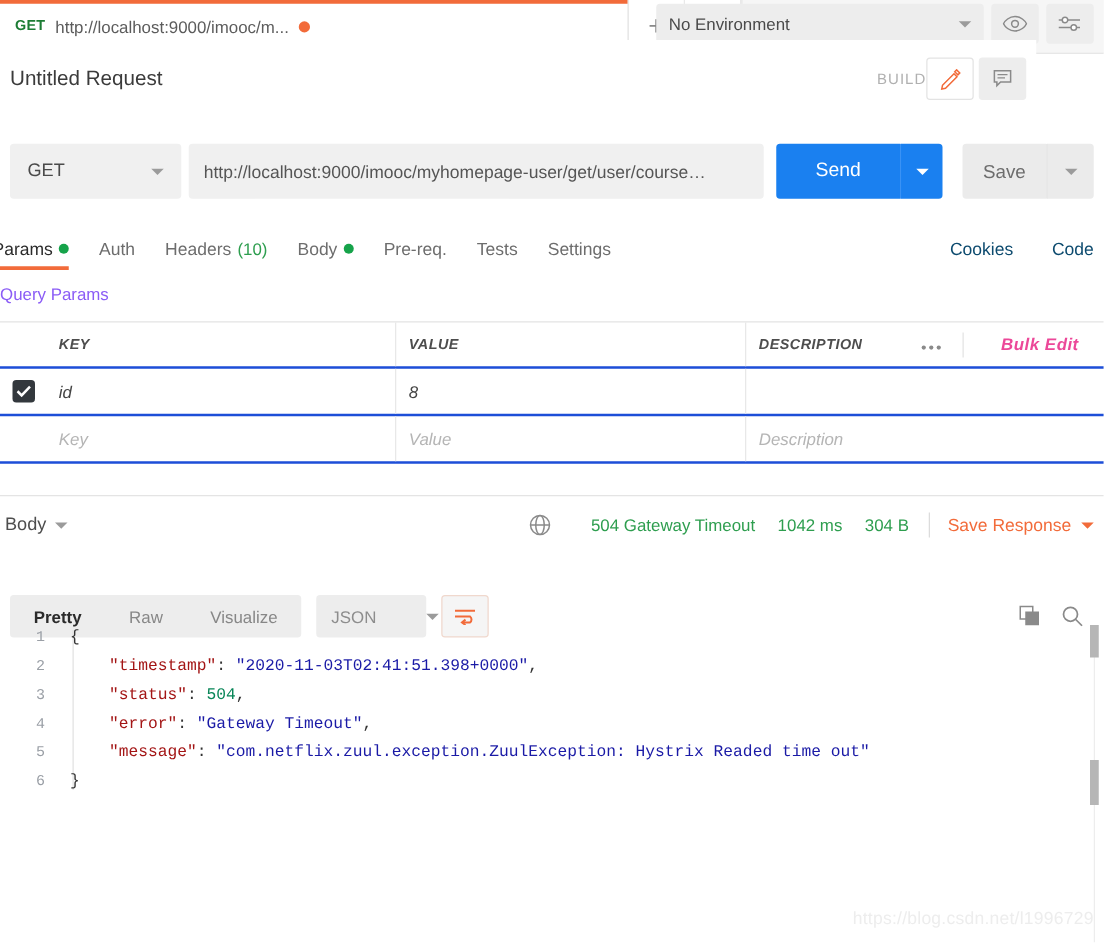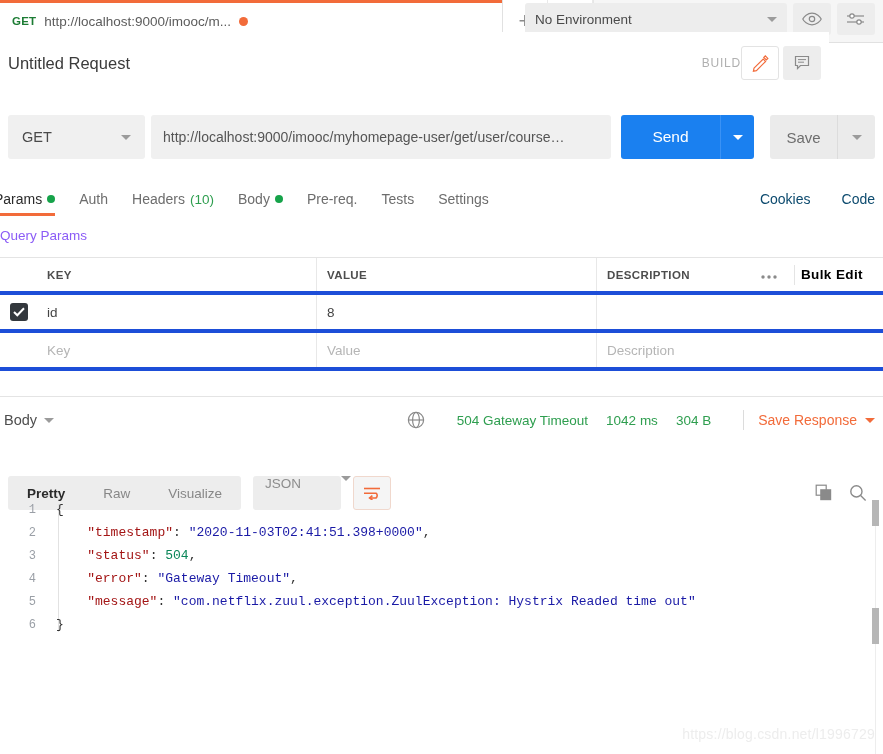--- a/index.html
+++ b/index.html
@@ -159,21 +159,21 @@
 
   
   .qp-label {
     position: absolute; left: 0; top: 228px;
     font-size: 13.5px; color: #8b5cf6;
   }
   .ptable {
     position: absolute; left: 0; top: 257px; width: 883px;
     border-top: 1px solid #e4e4e4;
   }
-  .prow { display: flex; height: 38px; border-bottom: 4px solid #1d4ed8; }
+  .prow { display: flex; height: 38px; border-bottom: 2px solid #1d4ed8; font-style: italic; }
   .prow.head { height: 37px; }
   .pcell {
     display: flex; align-items: center; padding: 0 10px;
     font-size: 13.5px; color: #444;
     border-right: 1px solid #e8e8e8;
   }
   .pcell.check { width: 37px; justify-content: center; padding: 0; border-right: none; }
   .pcell.key { width: 280px; }
   .pcell.val { width: 280px; }
   .pcell.desc { flex: 1; border-right: none; }
@@ -184,55 +184,55 @@
   .cbox {
     width: 18px; height: 18px; border-radius: 3px; background: #33383d;
     display: flex; align-items: center; justify-content: center; cursor: pointer;
   }
   .cbox svg { display:block; }
   .hdr-tools {
     display: flex; align-items: center; gap: 0; margin-left: auto;
   }
   .dots3 { color: #8a8a8a; font-size: 14px; letter-spacing: 1.5px;
     padding: 0 16px; cursor: pointer; }
-  .bulk { color: #000000; font-size: 13.5px; cursor: pointer;
-    border-left: 1px solid #e4e4e4; padding: 0 10px 0 6px; line-height: 20px; }
+  .bulk { color: #ec4899; font-size: 13.5px; cursor: pointer;
+    border-left: 1px solid #e4e4e4; padding: 0 10px 0 30px; line-height: 20px; }
 
   
   .resp-sep {
     position: absolute; left: 0; top: 396px; width: 883px; height: 1px;
     background: #e4e4e4;
   }
   .resphead {
     position: absolute; left: 0; top: 400px; width: 883px; height: 40px;
     display: flex; align-items: center; padding: 0 8px;
   }
   .body-menu { display: flex; align-items: center; gap: 7px; cursor: pointer;
     font-size: 14.5px; color: #4e4e4e; margin-left: -4px; }
   .resphead .grow { flex: 1; }
-  .status-grp { display: flex; align-items: center; gap: 18px; margin-right: 32px; padding-left: 24px; }
+  .status-grp { display: flex; align-items: center; gap: 18px; margin-right: 16px; padding-left: 24px; }
   .stat { font-size: 13.5px; color: #2e9e4f; }
   .vdiv { width: 1px; height: 20px; background: #dcdcdc; }
   .save-resp { display: flex; align-items: center; gap: 8px;
     color: #f26b3a; font-size: 14px; cursor: pointer; margin-left: 14px; }
   .save-resp .caret { border-top-color: #f26b3a; }
 
   
   .respviews {
     position: absolute; left: 0; top: 472px; width: 883px; height: 42px;
     display: flex; align-items: center; padding: 0 8px;
   }
   .vgroup { display: flex; background: #ededed; border-radius: 3px; height: 34px;
     align-items: center; }
   .vtab { padding: 0 19px; height: 34px; display: flex; align-items: center;
     font-size: 13.5px; color: #878787; cursor: pointer; }
   .vtab.active { color: #2b2b2b; font-weight: bold; }
   .fmt-select {
     margin-left: 12px; width: 88px; height: 34px; background: #ededed;
-    border-radius: 3px; display: flex; 
+    border-radius: 3px; display: flex; align-items: center;
     padding: 0 12px; cursor: pointer; gap: 40px;
   }
   .fmt-select .t { flex: 1; font-size: 13.5px; color: #8d8d8d; }
   .wrap-btn {
     margin-left: 12px; width: 38px; height: 34px; background: #f5f5f5;
     border: 1px solid #f0d8cd; border-radius: 3px;
     display: flex; align-items: center; justify-content: center; cursor: pointer;
   }
   .respviews .grow { flex: 1; }
   .rtool { width: 34px; height: 34px; display: flex; align-items: center;

